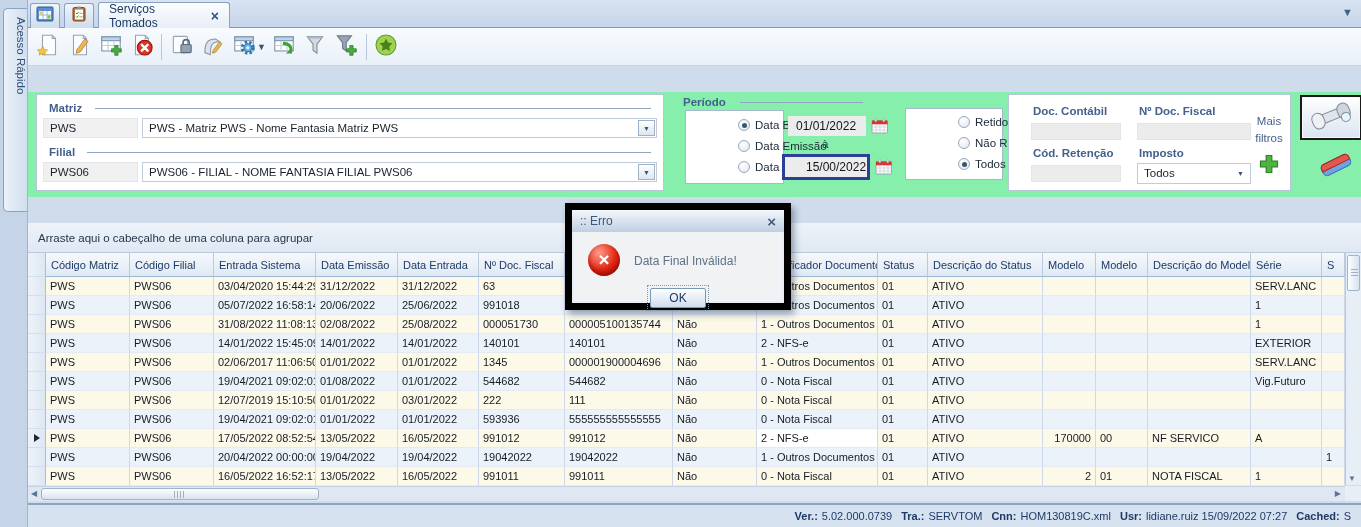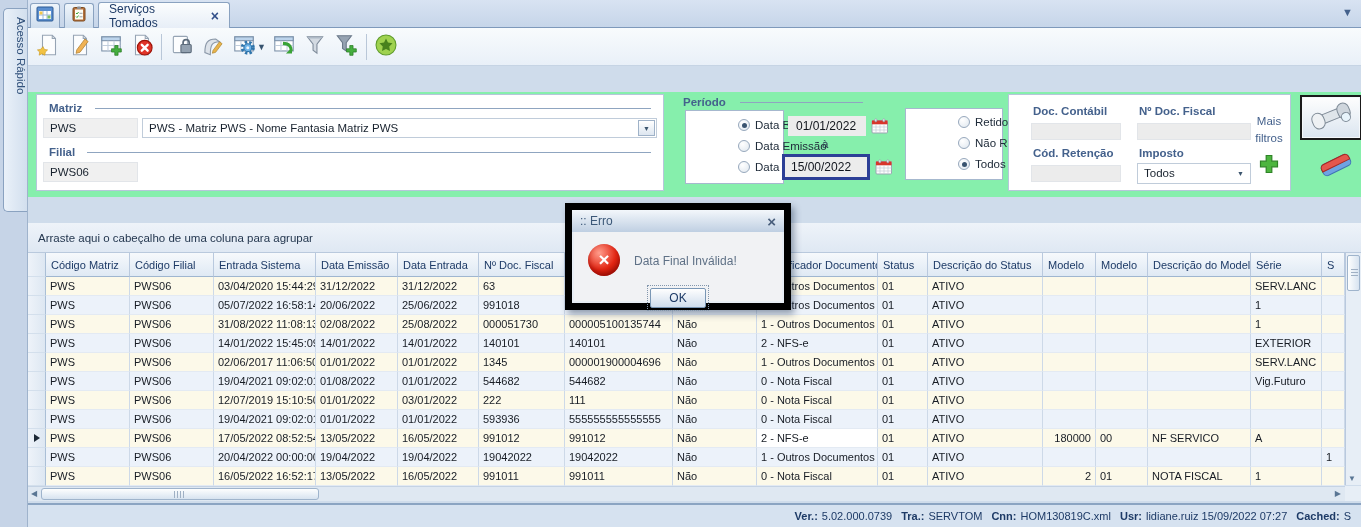--- a/index.html
+++ b/index.html
@@ -59,21 +59,21 @@
     display:flex; align-items:center; justify-content:center; font-size:7px; color:#3c556e; }
   .radio-box { position:absolute; background:#fff; border:1px solid #a6b8ce; }
   .radio-row { position:absolute; left:7px; display:flex; align-items:center; gap:5px;
     font-size:11.5px; color:#202c3a; white-space:nowrap;margin-left:45px; }
   .rb { width:12px; height:12px; border-radius:50%; border:1px solid #97a8bc;
     background:radial-gradient(circle at 35% 30%,#ffffff,#dfe7ef); flex:none; }
   .rb.on::after { content:""; display:block; width:5px; height:5px; margin:2.5px; border-radius:50%; background:#3a5470; }
   .dinput { position:absolute; background:#ececec; font-size:12px; color:#10141c;
     display:flex; align-items:center; padding-left:8px; }
   .focus-wrap { position:absolute; border:3px solid #2c3f96; background:#ececec; display:flex; align-items:center; }
-  .focus-wrap .dval { font-size:12px; color:#10141c; padding-left:6px; }
+  .focus-wrap .dval { font-size:12px; color:#10141c; padding-left:21px; }
   .calbtn { position:absolute; width:20px; height:18px; display:flex; align-items:center; justify-content:center; }
   .finput { position:absolute; background:#ececec; height:17px; border:1px solid #e2e5e9; }
   .mais-filtros { position:absolute; left:238px; top:18px; width:44px; text-align:center;
     font-size:11.5px; color:#44618c; line-height:1.45; }
   .plusbtn { position:absolute; left:249px; top:58px; width:24px; height:24px; }
   .search-btn { position:absolute; left:1272px; top:3px; width:62px; height:45px;
     background:linear-gradient(#fefefe,#dbe5f0); border:2px solid #1a1a1a;
     box-shadow:inset 0 0 0 1px #f5f8fb; display:flex; align-items:center; justify-content:center; }
   .clear-btn { position:absolute; left:1283px; top:56px; width:50px; height:38px; background:transparent;
     border:none; display:flex; align-items:center; justify-content:center; }
@@ -269,20 +269,24 @@
         <div class="glabel" style="left:12px;top:7px">Matriz</div>
         <div class="gline" style="left:58px;right:12px;top:13px"></div>
         <div class="code-input" style="left:6px;top:23px;width:95px">PWS</div>
         <div class="combo" style="left:105px;top:23px;right:6px">
           <div class="val">PWS - Matriz PWS - Nome Fantasia Matriz PWS</div>
           <div class="dd">▼</div>
         </div>
         <div class="glabel" style="left:12px;top:51px">Filial</div>
         <div class="gline" style="left:50px;right:12px;top:57px"></div>
         <div class="code-input" style="left:6px;top:67px;width:95px">PWS06</div>
+        <div class="combo" style="left:105px;top:67px;right:6px">
+          <div class="val">PWS06 - FILIAL -  NOME FANTASIA FILIAL PWS06</div>
+          <div class="dd">▼</div>
+        </div>
       </div>
 
       <div class="glabel" style="left:655px;top:4px">Período</div>
       <div class="gline" style="left:712px;top:10px;width:123px"></div>
       <div class="radio-box" style="left:657px;top:18px;width:99px;height:74px">
           <div class="radio-row" style="top: 8px;">
             <div class="rb on"></div>
             <span>Data Base</span>
           </div>
           <div class="radio-row" style="top: 29px;">
@@ -560,21 +564,21 @@
           <div class="gc alt0" style="width: 84px;">PWS06</div>
           <div class="gc alt0" style="width: 102px;">17/05/2022 08:52:54</div>
           <div class="gc alt0" style="width: 82px;">13/05/2022</div>
           <div class="gc alt0" style="width: 81px;">16/05/2022</div>
           <div class="gc alt0" style="width: 86px;">991012</div>
           <div class="gc alt0" style="width: 108px;">991012</div>
           <div class="gc alt0" style="width: 84px;">Não</div>
           <div class="gc alt0 sel" style="width: 121px;">2 - NFS-e</div>
           <div class="gc alt0" style="width: 50px;">01</div>
           <div class="gc alt0" style="width: 115px;">ATIVO</div>
-          <div class="gc alt0 num" style="width: 53px;">180000</div>
+          <div class="gc alt0 num" style="width: 53px;">170000</div>
           <div class="gc alt0" style="width: 52px;">00</div>
           <div class="gc alt0" style="width: 103px;">NF SERVICO</div>
           <div class="gc alt0" style="width: 71px;">A</div>
           <div class="gc alt0" style="width: 23px;"></div>
         </div>
         <div class="grow">
           <div class="gmark"></div>
           <div class="gc alt1" style="width: 84px;">PWS</div>
           <div class="gc alt1" style="width: 84px;">PWS06</div>
           <div class="gc alt1" style="width: 102px;">20/04/2022 00:00:00</div>

